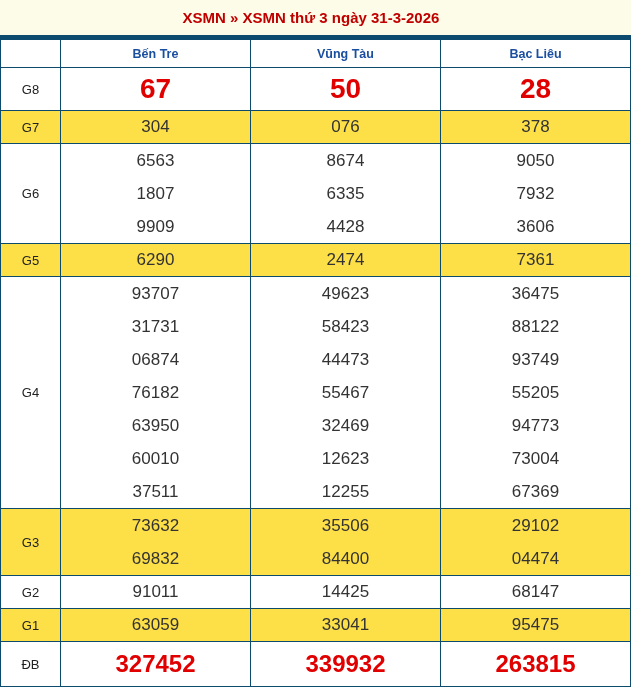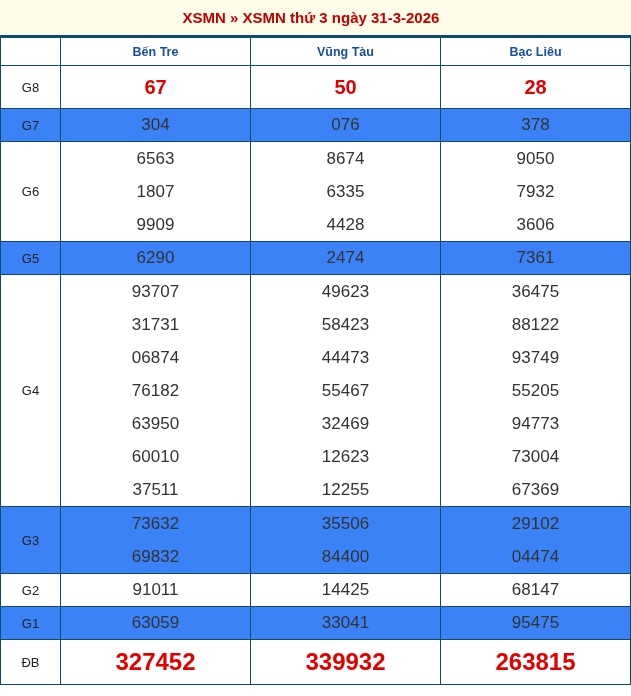--- a/index.html
+++ b/index.html
@@ -17,21 +17,21 @@
     width: 631px;
     box-sizing: border-box;
   }
   .title-bar {
     background: #fdfce8;
     text-align: center;
     padding: 9px 9px 9px 0;
     font-size: 15px;
     font-weight: bold;
     color: #c00000;
-    border-bottom: 2px solid #0c4a6e;
+    border-bottom: 4px solid #0c4a6e;
   }
   .title-bar a {
     color: #c00000;
     text-decoration: none;
   }
   .title-bar .sep {
     color: #c00000;
     font-weight: bold;
   }
   table.lottery {
@@ -64,36 +64,36 @@
     background: #ffffff;
     margin-top: 40px;
   }
   td.vals {
     font-size: 17px;
     color: #333333;
     line-height: 33px;
     padding: 2px 0;
   }
   tr.shade td {
-    background: #3b82f6;
+    background: #fde047;
     text-align: center;
   }
   tr.plain td {
     background: #ffffff;
   }
   td.vals .num {
     display: block;
   }
   
   .g8 td.vals, .g8 td.label {
     height: 42px;
   }
   .g8 td.vals .num {
     color: #e00000;
-    font-size: 20px;
+    font-size: 28px;
     font-weight: bold;
     line-height: 38px;
   }
   .db td.vals .num {
     color: #e00000;
     font-size: 24px;
     font-weight: bold;
     line-height: 40px;
   }
   .db td.label, .db td.vals {

